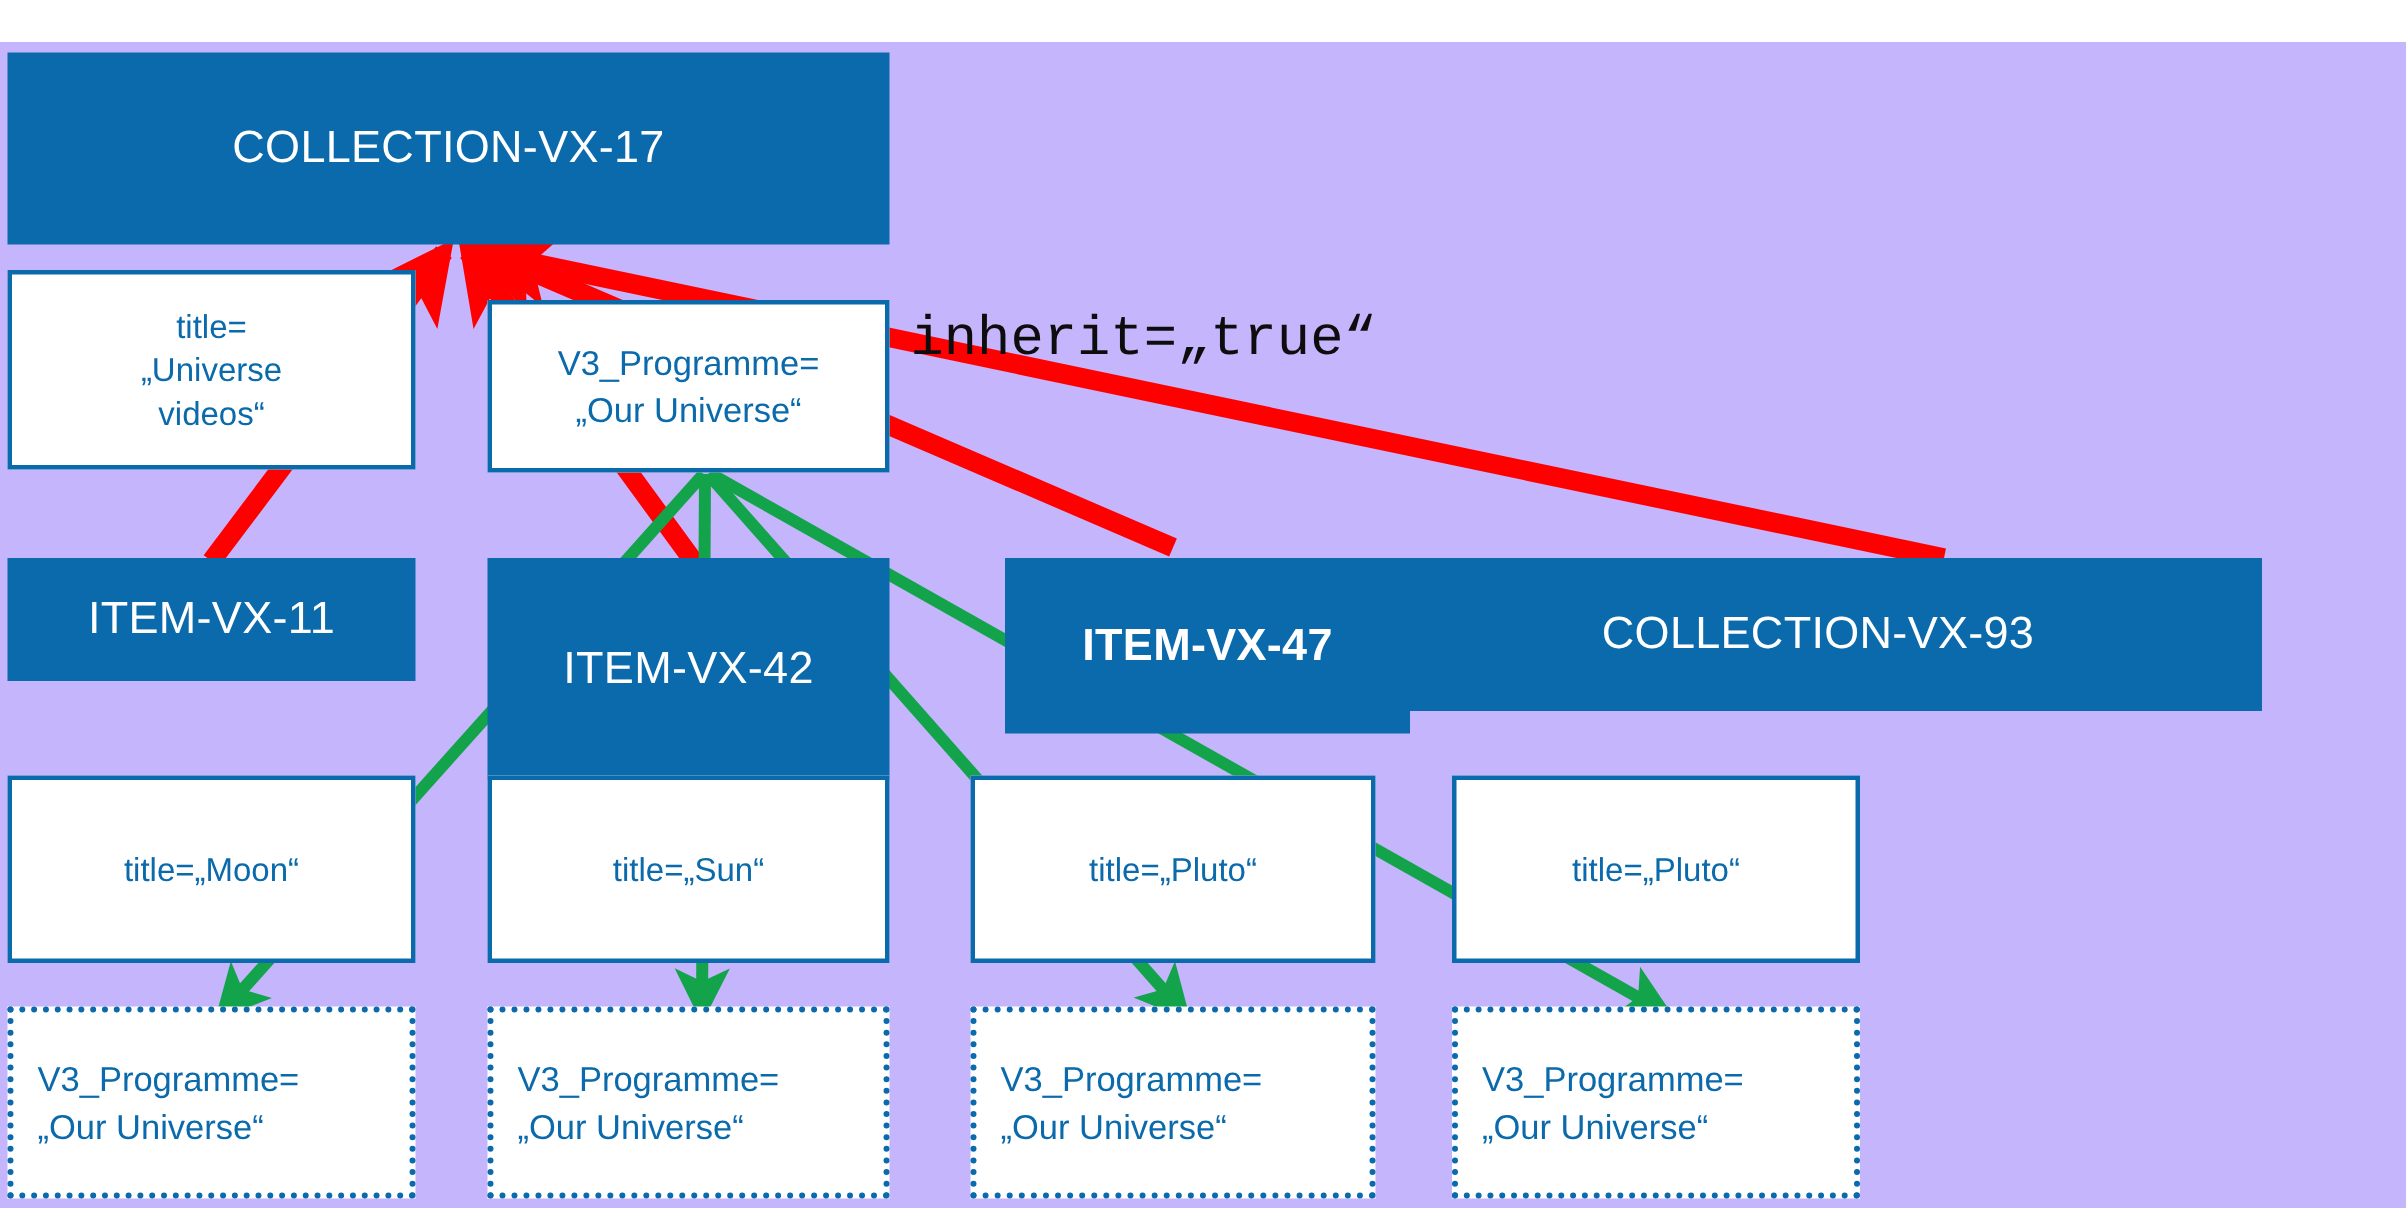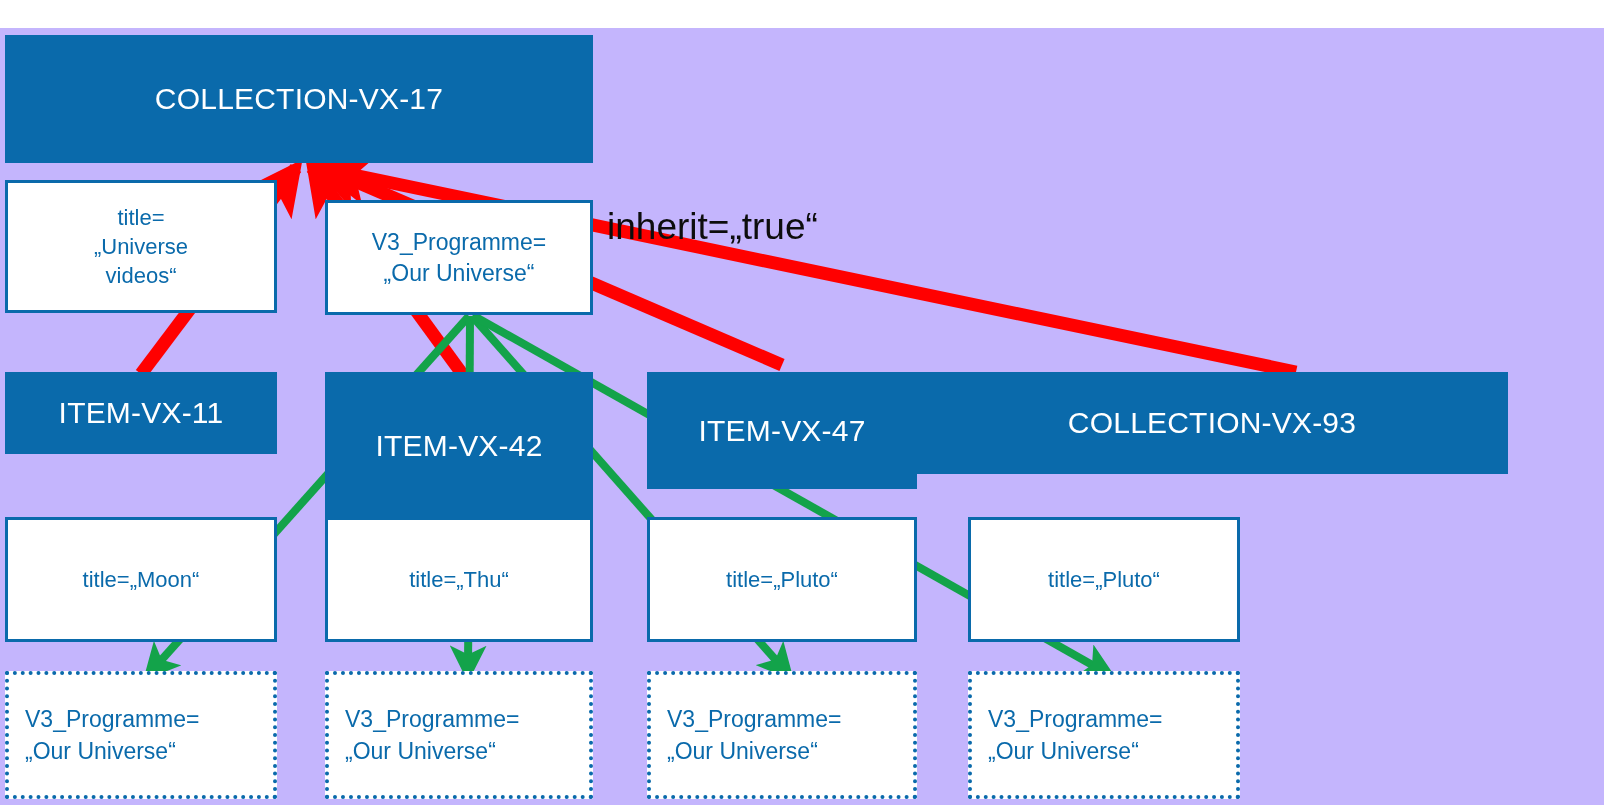--- a/index.html
+++ b/index.html
@@ -55,21 +55,21 @@
     text-align: left;
     padding-left: 16px;
     z-index: 4;
   }
   .attr-lines {
     white-space: pre-line;
   }
   
   .annotation {
     position: absolute;
-    font-family: Liberation Sans, sans-serif;
+    font-family: Liberation Mono, monospace;
     font-size: 37px;
     color: #0d0d0d;
     white-space: nowrap;
     z-index: 5;
   }
   svg.edges {
     position: absolute;
     left: 0;
     top: 0;
     width: 1604px;
@@ -126,34 +126,34 @@
   <div class="annotation" style="left:607px; top:178px;">inherit=„true“</div>
 
   <div class="node entity" style="left:5px; top:344px; width:272px; height:82px;">
     <span>ITEM-VX-11</span>
   </div>
 
   <div class="node entity" style="left:325px; top:344px; width:268px; height:148px;">
     <span>ITEM-VX-42</span>
   </div>
 
-  <div class="node entity" style="left:647px; top:344px; width:270px; height:117px;">
+  <div class="node entity" style="left:670px; top:344px; width:270px; height:117px;font-weight:bold;">
     <span>ITEM-VX-47</span>
   </div>
 
   <div class="node entity" style="left:916px; top:344px; width:592px; height:102px;">
     <span>COLLECTION-VX-93</span>
   </div>
 
   <div class="node attr" style="left:5px; top:489px; width:272px; height:125px;">
     <span>title=„Moon“</span>
   </div>
 
   <div class="node attr" style="left:325px; top:489px; width:268px; height:125px;">
-    <span>title=„Thu“</span>
+    <span>title=„Sun“</span>
   </div>
 
   <div class="node attr" style="left:647px; top:489px; width:270px; height:125px;">
     <span>title=„Pluto“</span>
   </div>
 
   <div class="node attr" style="left:968px; top:489px; width:272px; height:125px;">
     <span>title=„Pluto“</span>
   </div>
 

